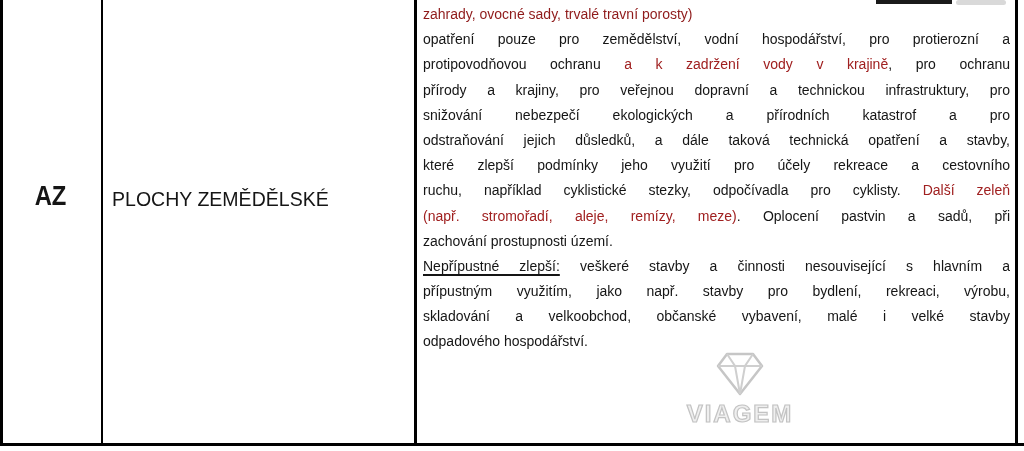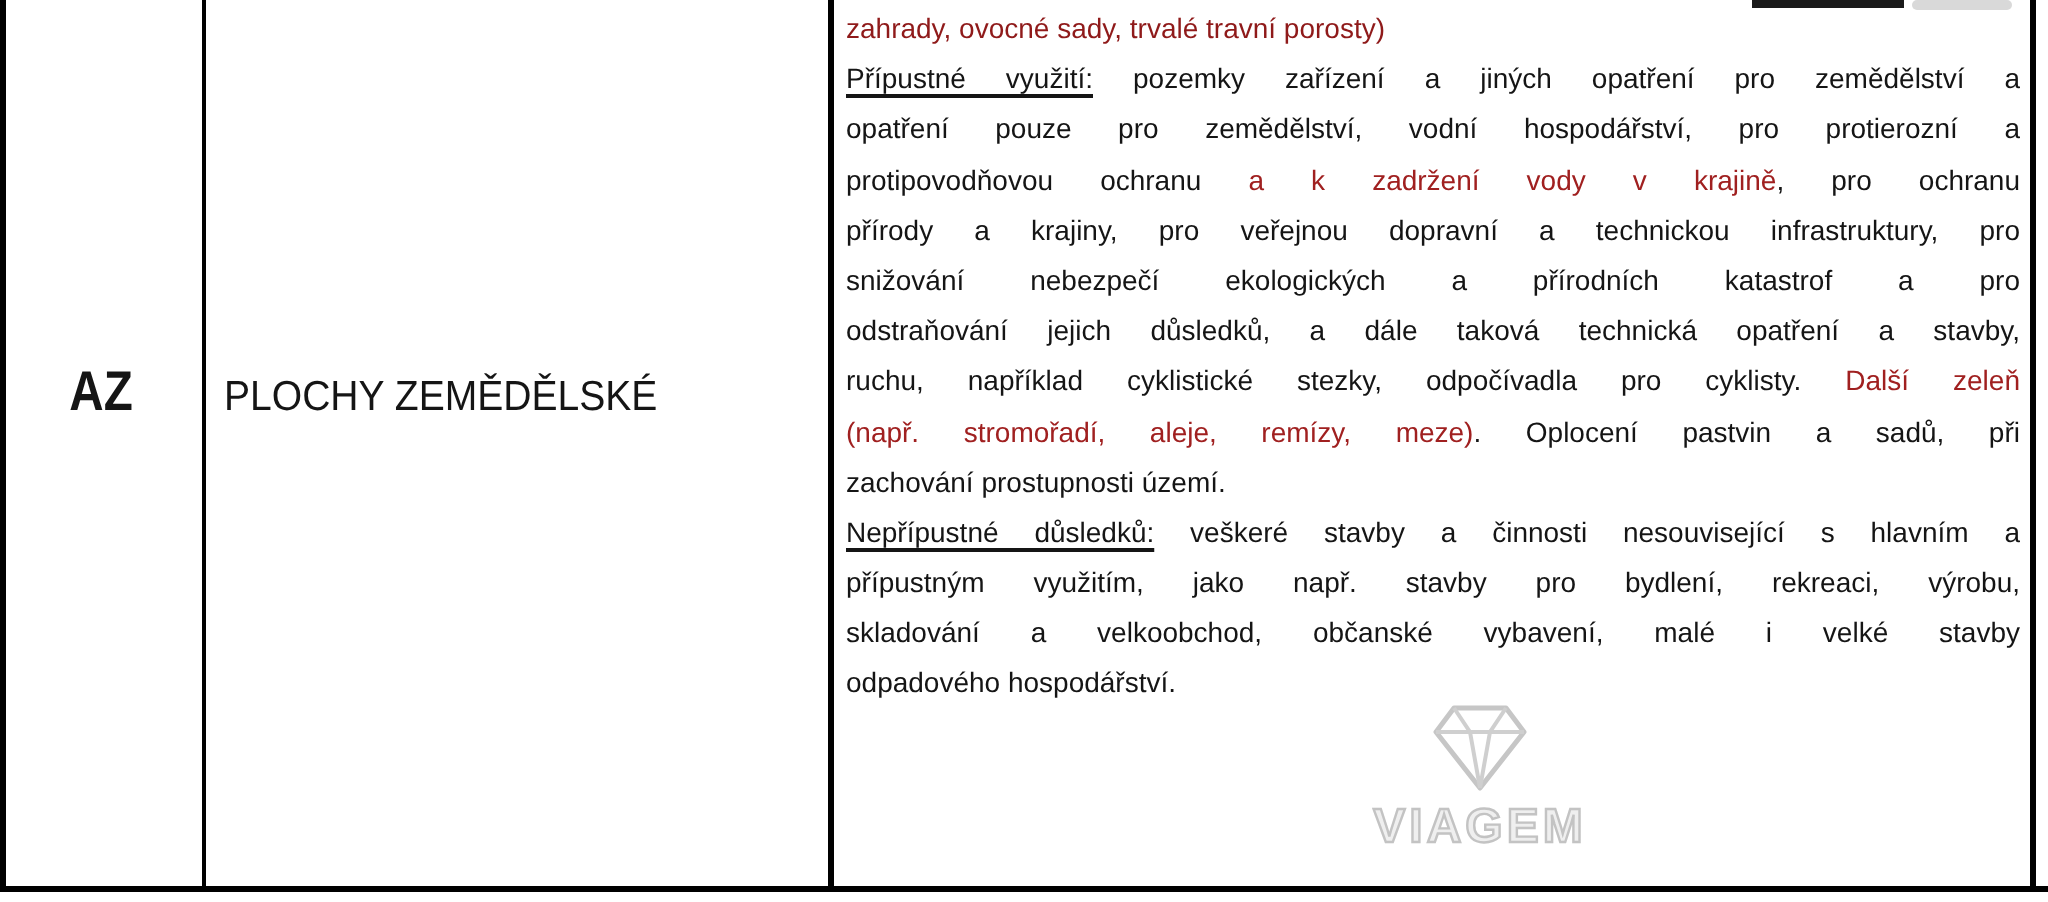--- a/index.html
+++ b/index.html
@@ -72,30 +72,30 @@
   <div class="cell-code">
     <span>AZ</span>
   </div>
 
   <div class="cell-category">
     <span>PLOCHY ZEMĚDĚLSKÉ</span>
   </div>
 
   <div class="cell-usage">
       <div class="tline"><span class="seg-rd">zahrady, ovocné sady, trvalé travní porosty)</span></div>
-      <div class="tline just"><span class="seg-u">Přípustné využití:</span><span> pozemky zařízení a jiných opatření pro zemědělství a</span></div>
       <div class="tline just"><span>opatření pouze pro zemědělství, vodní hospodářství, </span><span class="seg-b">pro protierozní a</span></div>
       <div class="tline just"><span class="seg-b">protipovodňovou</span><span> ochranu </span><span class="seg-r">a k zadržení vody v krajině</span><span>, pro ochranu</span></div>
       <div class="tline just"><span>přírody a krajiny, pro veřejnou dopravní a technickou infrastruktury, pro</span></div>
       <div class="tline just"><span>snižování nebezpečí ekologických a přírodních katastrof a pro</span></div>
       <div class="tline just"><span>odstraňování jejich důsledků, a dále taková technická opatření a stavby,</span></div>
+      <div class="tline just"><span>které zlepší podmínky jeho využití pro účely rekreace a cestovního</span></div>
       <div class="tline just"><span>ruchu, například cyklistické stezky, odpočívadla pro cyklisty. </span><span class="seg-r">Další zeleň</span></div>
       <div class="tline just"><span class="seg-r">(např. stromořadí, aleje, remízy, meze)</span><span>. Oplocení pastvin a sadů, při</span></div>
       <div class="tline"><span>zachování prostupnosti území.</span></div>
-      <div class="tline just"><span class="seg-u">Nepřípustné důsledků:</span><span> veškeré stavby a činnosti nesouvisející s hlavním a</span></div>
+      <div class="tline just"><span class="seg-u">Nepřípustné zlepší:</span><span> veškeré stavby a činnosti nesouvisející s hlavním a</span></div>
       <div class="tline just"><span>přípustným využitím, jako např. stavby pro bydlení, rekreaci, výrobu,</span></div>
       <div class="tline just"><span>skladování a velkoobchod, občanské vybavení, malé i velké stavby</span></div>
       <div class="tline"><span>odpadového hospodářství.</span></div>
     </div>
 
   <div class="watermark">
     <svg class="gem" width="50" height="48" viewBox="0 0 50 48" xmlns="http://www.w3.org/2000/svg">
       <polygon points="12,5 38,5 47,17 25,45 3,17" fill="rgba(255,255,255,0.92)" stroke="#c6c6c6" stroke-width="2.5" stroke-linejoin="round"></polygon>
       <polyline points="3,17 47,17" stroke="#cfcfcf" stroke-width="2" fill="none"></polyline>
       <polyline points="12,5 20,17 25,45" stroke="#cfcfcf" stroke-width="2" fill="none"></polyline>

